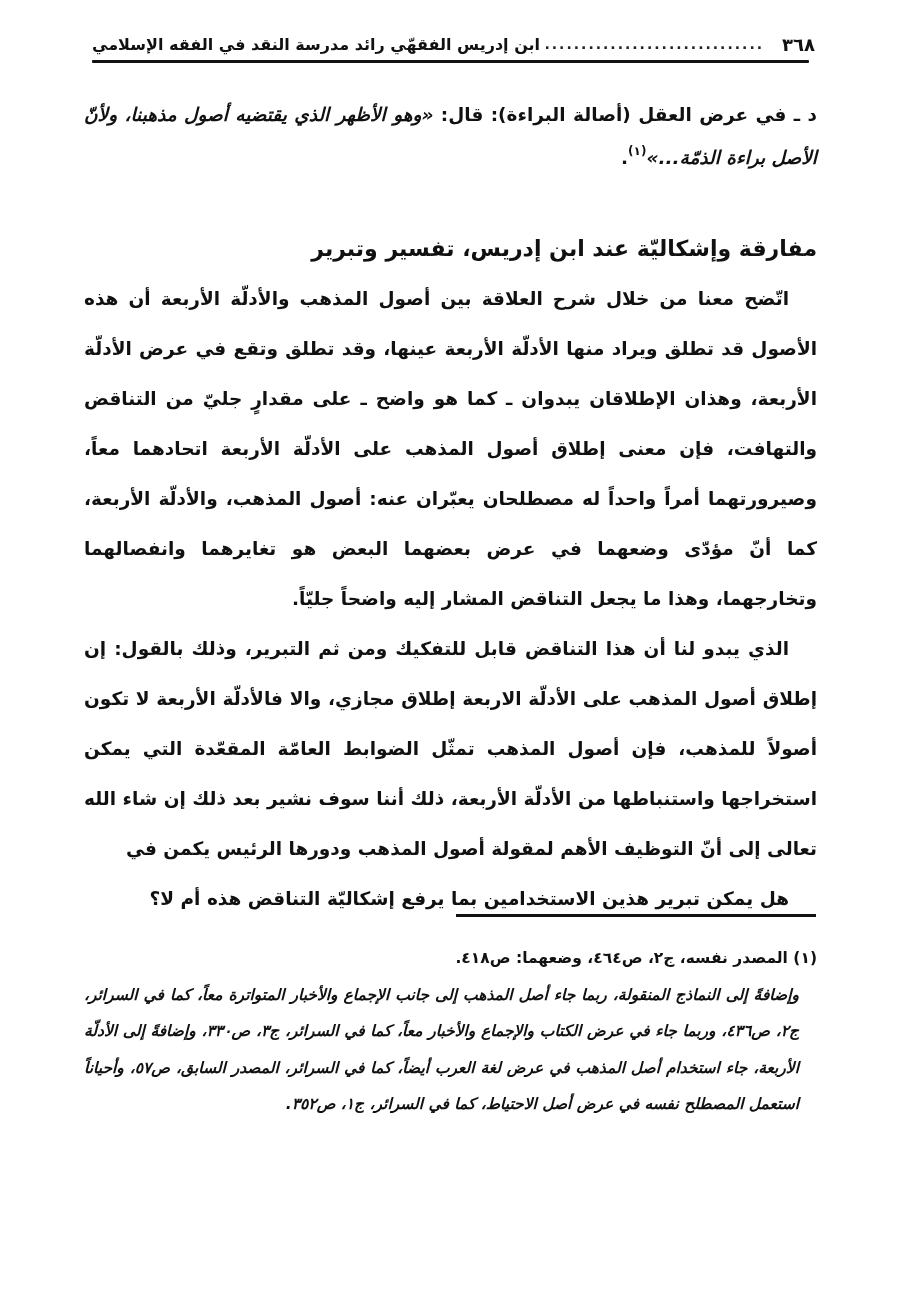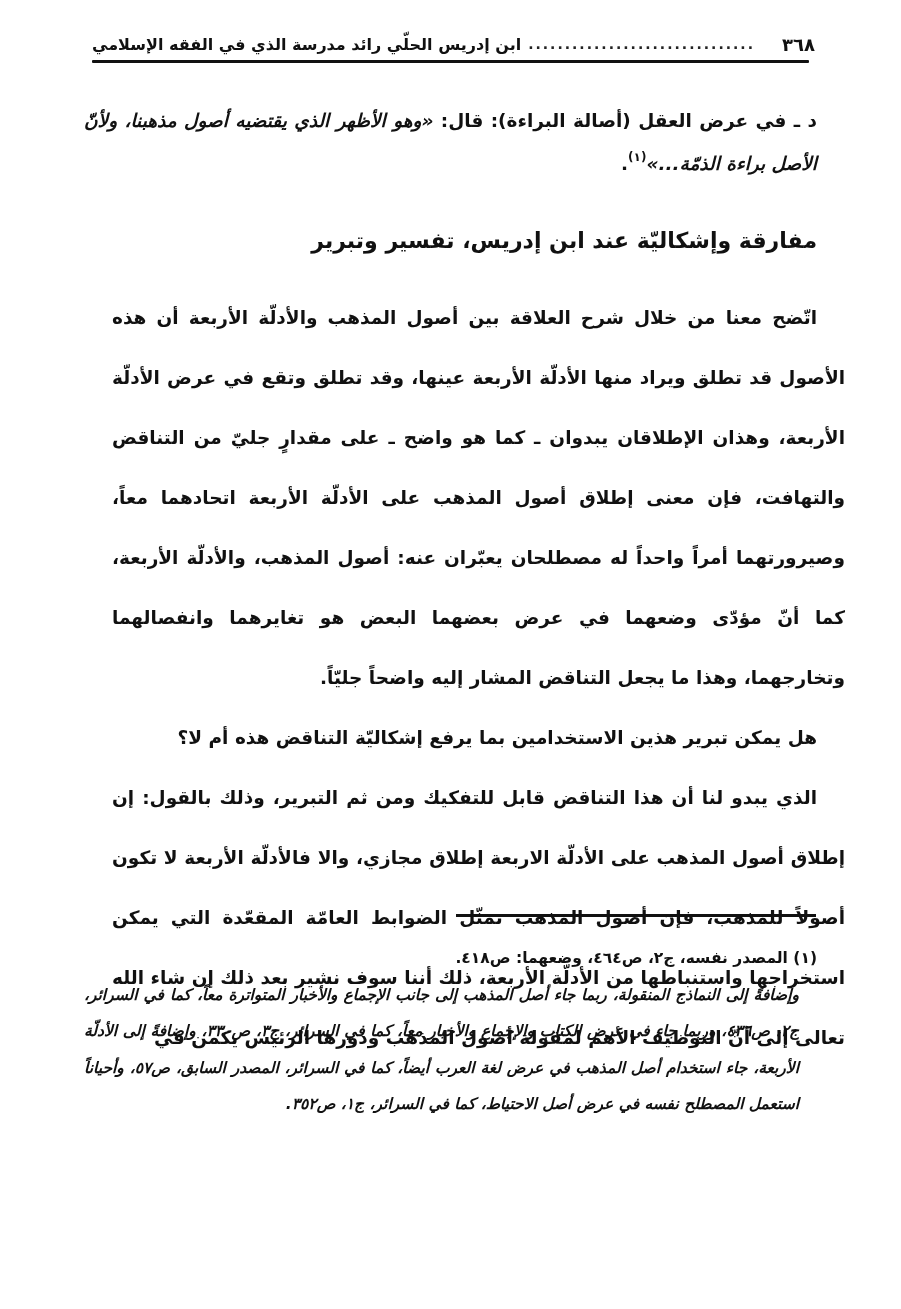--- a/index.html
+++ b/index.html
@@ -30,21 +30,21 @@
       display: flex;
       flex-direction: row;
       align-items: center;
       direction: rtl;
       font-weight: bold;
       font-size: 17px;
       white-space: nowrap;
     }
     .running-header .page-number {
       font-size: 18px;
-      margin-left: 20px;
+      margin-left: 12px;
     }
     .running-header .dots {
       flex: 1;
       overflow: hidden;
       color: #222;
       font-size: 14px;
       letter-spacing: 2px;
       margin: 0 6px;
       text-align: center;
     }
@@ -65,43 +65,42 @@
       position: absolute;
       left: 84px;
       width: 733px;
       direction: rtl;
       text-align: justify;
       text-align-last: right;
       font-size: 18.5px;
       font-weight: bold;
     }
     .section-d {
-      top: 103px;
+      top: 97px;
       line-height: 36px;
     }
     .section-d .quote {
       font-style: italic;
     }
     .section-d sup {
       font-size: 12px;
       vertical-align: 9px;
     }
     .section-heading {
       position: absolute;
       right: 84px;
-      top: 228px;
+      top: 236px;
       direction: rtl;
       font-size: 22px;
       font-weight: bold;
       white-space: nowrap;
     }
     .body-paragraphs {
-      top: 288px;
-      line-height: 60px;
-      margin-left: 28px;
+      top: 274px;
+      line-height: 50px;
     }
     .body-paragraphs p {
       margin: 0;
       text-indent: 28px;
     }
     
     .footnote-rule {
       position: absolute;
       left: 456px;
       width: 360px;
@@ -123,36 +122,36 @@
     }
   </style>
 </head>
 <body>
 
 <div class="page">
 
   <div class="running-header">
     <span class="page-number">٣٦٨</span>
     <span class="dots">...............................</span>
-    <span class="book-title">ابن إدريس الحلّي رائد مدرسة الذي في الفقه الإسلامي</span>
+    <span class="book-title">ابن إدريس الفقهّي رائد مدرسة النقد في الفقه الإسلامي</span>
   </div>
   <div class="header-rule"></div>
 
   <div class="text-block section-d">
     <span>د ـ في عرض العقل (أصالة البراءة):</span>
     <span>قال:</span>
     <span class="quote">«وهو الأظهر الذي يقتضيه أصول مذهبنا، ولأنّ الأصل براءة الذمّة...»</span><sup>(١)</sup><span>.</span>
   </div>
 
   <div class="section-heading">مفارقة وإشكاليّة عند ابن إدريس، تفسير وتبرير</div>
 
   <div class="text-block body-paragraphs">
     <p>اتّضح معنا من خلال شرح العلاقة بين أصول المذهب والأدلّة الأربعة أن هذه الأصول قد تطلق ويراد منها الأدلّة الأربعة عينها، وقد تطلق وتقع في عرض الأدلّة الأربعة، وهذان الإطلاقان يبدوان ـ كما هو واضح ـ على مقدارٍ جليّ من التناقض والتهافت، فإن معنى إطلاق أصول المذهب على الأدلّة الأربعة اتحادهما معاً، وصيرورتهما أمراً واحداً له مصطلحان يعبّران عنه: أصول المذهب، والأدلّة الأربعة، كما أنّ مؤدّى وضعهما في عرض بعضهما البعض هو تغايرهما وانفصالهما وتخارجهما، وهذا ما يجعل التناقض المشار إليه واضحاً جليّاً.</p>
+    <p>الذي يبدو لنا أن هذا التناقض قابل للتفكيك ومن ثم التبرير، وذلك بالقول: إن إطلاق أصول المذهب على الأدلّة الاربعة إطلاق مجازي، والا فالأدلّة الأربعة لا تكون أصولاً للمذهب، فإن أصول المذهب تمثّل الضوابط العامّة المقعّدة التي يمكن استخراجها واستنباطها من الأدلّة الأربعة، ذلك أننا سوف نشير بعد ذلك إن شاء الله تعالى إلى أنّ التوظيف الأهم لمقولة أصول المذهب ودورها الرئيس يكمن في</p>
     <p>هل يمكن تبرير هذين الاستخدامين بما يرفع إشكاليّة التناقض هذه أم لا؟</p>
-    <p>الذي يبدو لنا أن هذا التناقض قابل للتفكيك ومن ثم التبرير، وذلك بالقول: إن إطلاق أصول المذهب على الأدلّة الاربعة إطلاق مجازي، والا فالأدلّة الأربعة لا تكون أصولاً للمذهب، فإن أصول المذهب تمثّل الضوابط العامّة المقعّدة التي يمكن استخراجها واستنباطها من الأدلّة الأربعة، ذلك أننا سوف نشير بعد ذلك إن شاء الله تعالى إلى أنّ التوظيف الأهم لمقولة أصول المذهب ودورها الرئيس يكمن في</p>
   </div>
 
   <div class="footnote-rule"></div>
   <div class="text-block footnotes">
     <p>
       <span>(١)</span>
       <span>المصدر نفسه، ج٢، ص٤٦٤، وضعهما: ص٤١٨.</span>
     </p>
     <p class="fn-continued">
       <span>وإضافةً إلى النماذج المنقولة، ربما جاء أصل المذهب إلى جانب الإجماع والأخبار المتواترة معاً، كما في السرائر، ج٢، ص٤٣٦، وربما جاء في عرض الكتاب والإجماع والأخبار معاً، كما في السرائر، ج٣، ص٣٣٠، وإضافةً إلى الأدلّة الأربعة، جاء استخدام أصل المذهب في عرض لغة العرب أيضاً، كما في السرائر، المصدر السابق، ص٥٧، وأحياناً استعمل المصطلح نفسه في عرض أصل الاحتياط، كما في السرائر، ج١، ص٣٥٢.</span>

